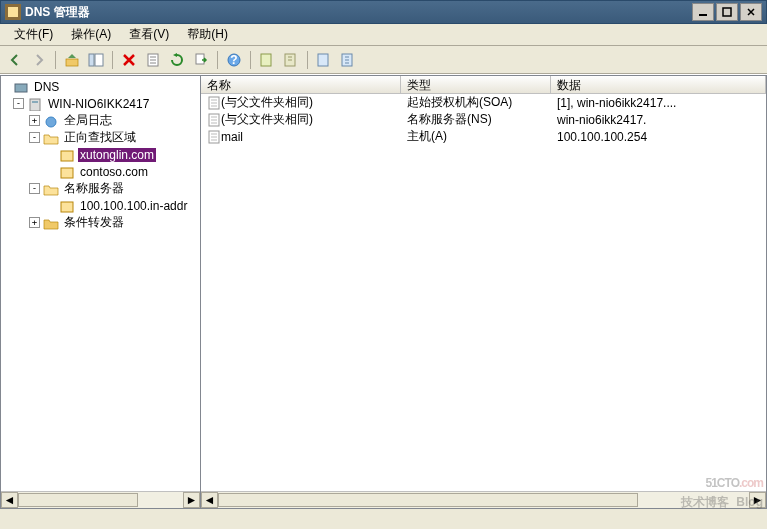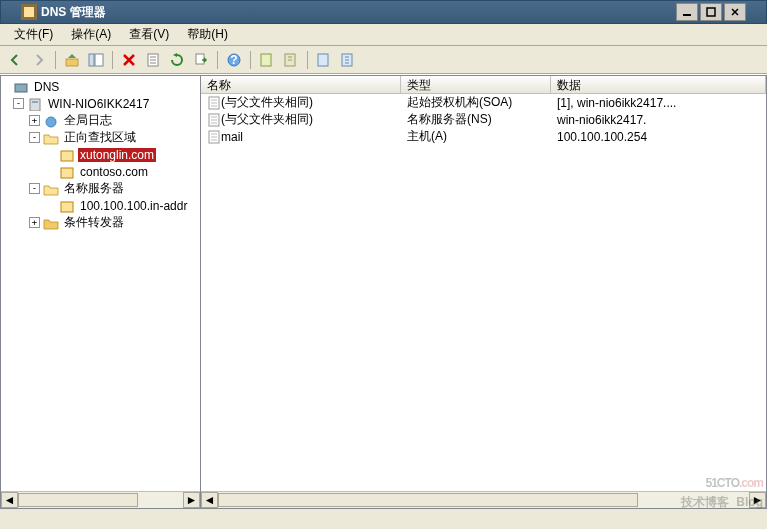--- a/index.html
+++ b/index.html
@@ -1,18 +1,18 @@
 <!DOCTYPE html>
 <html><head>
 <meta charset="utf-8">
 <style>
 * { box-sizing: border-box; margin: 0; padding: 0; font-family: "Microsoft YaHei", Tahoma, sans-serif; font-size: 12px; }
 body { background: #ece9d8; width: 767px; height: 529px; overflow: hidden; position: relative; }
 
-.titlebar { background: linear-gradient(#4a6b8b, #3a5a7a); height: 24px; display: flex; align-items: center; color: #fff; padding: 0 20px; border: 1px solid #2a4a6a; }
+.titlebar { background: linear-gradient(#4a6b8b, #3a5a7a); height: 24px; display: flex; align-items: center; color: #fff; padding: 0 4px; border: 1px solid #2a4a6a; }
 .titlebar .t-icon { width: 16px; height: 16px; margin-right: 4px; }
 .titlebar .title { flex: 1; font-weight: bold; }
 .win-btns { display: flex; gap: 2px; }
 .win-btn { width: 22px; height: 18px; background: #d4d0c8; border: 1px solid #888; display: flex; align-items: center; justify-content: center; cursor: pointer; color: #000; }
 .win-btn svg { width: 10px; height: 10px; }
 
 .menubar { background: #ece9d8; height: 22px; display: flex; align-items: center; border-bottom: 1px solid #aca899; padding: 0 6px; gap: 2px; }
 .menu-item { padding: 2px 8px; cursor: pointer; }
 
 .toolbar { background: #ece9d8; height: 28px; display: flex; align-items: center; border-bottom: 1px solid #aca899; padding: 0 4px; gap: 2px; }
@@ -21,21 +21,21 @@
 .tb-btn svg { width: 16px; height: 16px; }
 
 .content { display: flex; height: 435px; border-top: 1px solid #fff; }
 .tree-panel { width: 200px; background: #fff; border: 1px solid #828790; border-right: none; overflow: hidden; position: relative; }
 .tree { padding: 2px 8px; }
 .tree-row { display: flex; align-items: center; height: 17px; white-space: nowrap; cursor: pointer; }
 .tree-exp { width: 11px; height: 11px; border: 1px solid #919191; background: #fff; font-size: 9px; line-height: 9px; text-align: center; margin-right: 3px; cursor: pointer; font-family: monospace; color: #000; }
 .tree-spacer { display: inline-block; }
 .tree-icon { width: 16px; height: 14px; margin-right: 3px; flex-shrink: 0; }
 .tree-label { padding: 0 2px; }
-.tree-label.sel { background: #b91c1c; color: #fff; }
+.tree-label.sel { background: #701a75; color: #fff; }
 
 .list-panel { flex: 1; background: #fff; border: 1px solid #828790; position: relative; }
 .list-header { display: flex; background: #ece9d8; border-bottom: 1px solid #c0c0c0; height: 18px; }
 .list-header .col { border-right: 1px solid #c0c0c0; padding: 1px 6px; background: linear-gradient(#fefefe, #e8e5d9); cursor: pointer; }
 .list-body .row { display: flex; height: 17px; align-items: center; }
 .list-body .cell { padding: 0 6px; display: flex; align-items: center; white-space: nowrap; overflow: hidden; }
 .doc-icon { width: 14px; height: 14px; flex-shrink: 0; }
 
 .scrollbar-h { position: absolute; bottom: 0; left: 0; right: 0; height: 17px; background: #e8e5d9; border-top: 1px solid #c0c0c0; display: flex; }
 .sb-btn { width: 17px; height: 16px; background: #ece9d8; border: 1px solid #aca899; display: flex; align-items: center; justify-content: center; }

